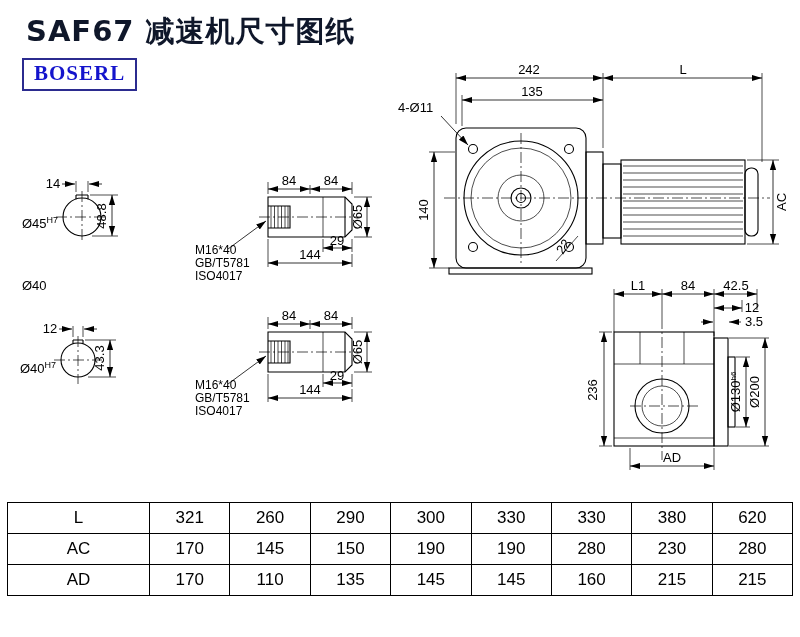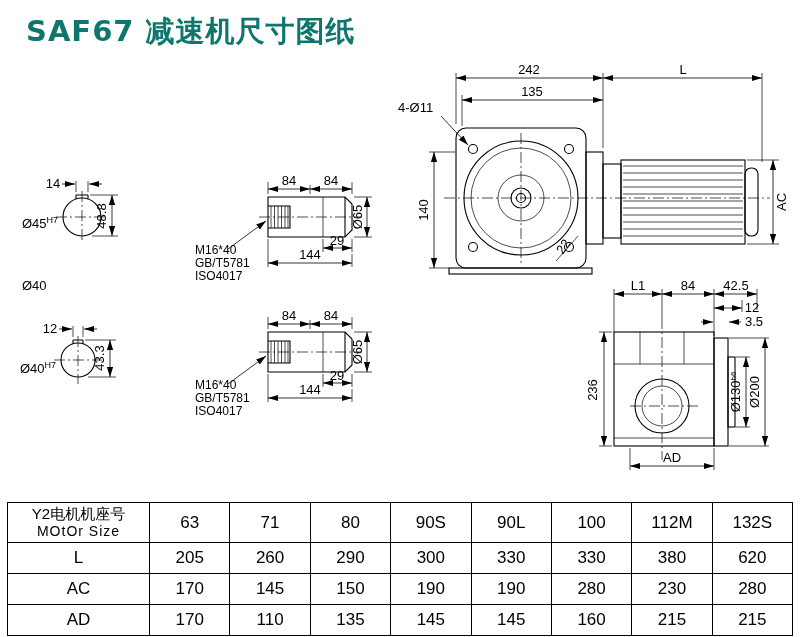--- a/index.html
+++ b/index.html
@@ -1,18 +1,18 @@
 <!DOCTYPE html>
 <html><head>
 <meta charset="utf-8">
 <style>
   *{box-sizing:border-box;}
   html,body{margin:0;padding:0;background:#fff;}
   .page{position:relative;width:800px;height:637px;background:#fff;overflow:hidden;font-family:"Liberation Sans",sans-serif;}
-  .title{position:absolute;left:26px;top:12px;margin:0;font-size:29px;font-weight:bold;color:#0f766e;letter-spacing:1px;font-family:"DejaVu Sans","Liberation Sans",sans-serif;}
+  .title{position:absolute;left:26px;top:12px;margin:0;font-size:29px;font-weight:bold;color:#0f172a;letter-spacing:1px;font-family:"DejaVu Sans","Liberation Sans",sans-serif;}
   .logo{position:absolute;left:22px;top:58px;border:2px solid #2b2b8f;color:#1414cc;padding:1px 10px 3px;font-family:"Liberation Serif",serif;font-size:21px;font-weight:bold;letter-spacing:1px;background:#fff;}
   svg.drawing{position:absolute;left:0;top:0;}
   svg text{font-family:"Liberation Sans",sans-serif;font-size:13px;fill:#000;}
   svg text.small{font-size:12px;}
   .ln{stroke:#000;stroke-width:1.1;fill:none;}
   .thin{stroke:#000;stroke-width:.7;fill:none;}
   .cl{stroke:#000;stroke-width:.7;fill:none;stroke-dasharray:11 3 2 3;}
   .dim{stroke:#000;stroke-width:.8;fill:none;marker-start:url(#arr);marker-end:url(#arr);}
   .dime{stroke:#000;stroke-width:.8;fill:none;marker-end:url(#arr);}
   table.dims{position:absolute;left:7px;top:502px;width:786px;border-collapse:collapse;table-layout:fixed;}
@@ -21,20 +21,21 @@
   td.c-head .h1{font-size:15px;line-height:1.2;}
   td.c-head .h2{font-size:14px;line-height:1.2;letter-spacing:1px;}
   col.c0{width:142px;}
 </style>
 </head>
 <body>
 
 <div class="page">
 
   <h1 class="title">SAF67 减速机尺寸图纸</h1>
+  <div class="logo">BOSERL</div>
 
   <svg class="drawing" width="800" height="500" viewBox="0 0 800 500">
     <defs>
       <marker id="arr" viewBox="0 0 10 8" refX="10" refY="4" markerWidth="10" markerHeight="8" orient="auto-start-reverse" markerUnits="userSpaceOnUse">
         <path d="M0,0.9 L10,4 L0,7.1 z" fill="#000"></path>
       </marker>
     </defs>
 
     <g>
       <circle class="ln" cx="82" cy="217" r="19"></circle>
@@ -233,37 +234,23 @@
         <col>
         <col>
         <col>
         <col>
         <col>
         <col>
         <col>
         <col>
       </colgroup>
     <tbody>
-      <tr class="head">
-        <td class="c-head">
-          <div class="h1">Y2电机机座号</div>
-          <div class="h2">MOtOr Size</div>
-        </td>
-        <td>63</td>
-        <td>71</td>
-        <td>80</td>
-        <td>90S</td>
-        <td>90L</td>
-        <td>100</td>
-        <td>112M</td>
-        <td>132S</td>
-      </tr>
       <tr>
         <td>L</td>
-        <td>205</td>
+        <td>321</td>
         <td>260</td>
         <td>290</td>
         <td>300</td>
         <td>330</td>
         <td>330</td>
         <td>380</td>
         <td>620</td>
       </tr>
       <tr>
         <td>AC</td>

